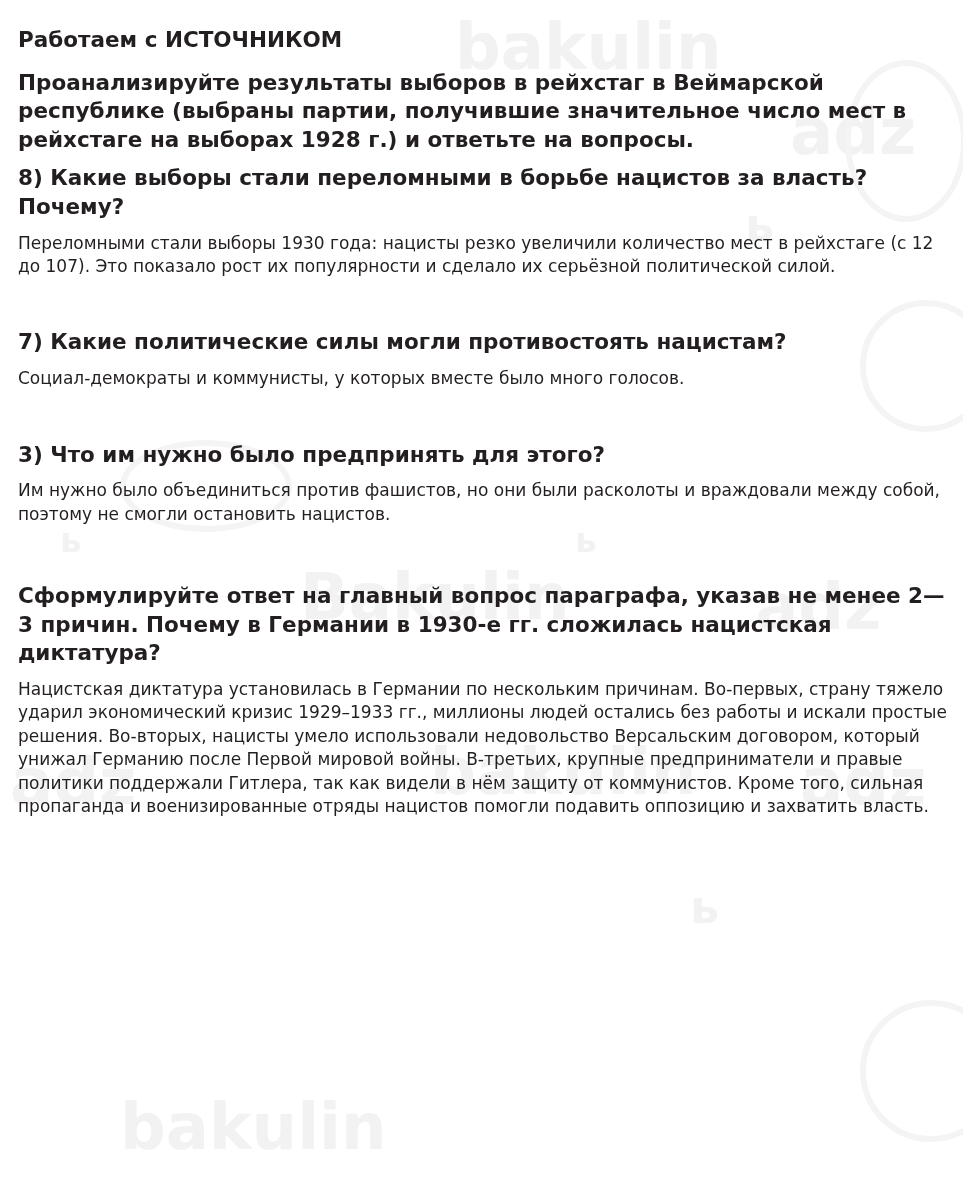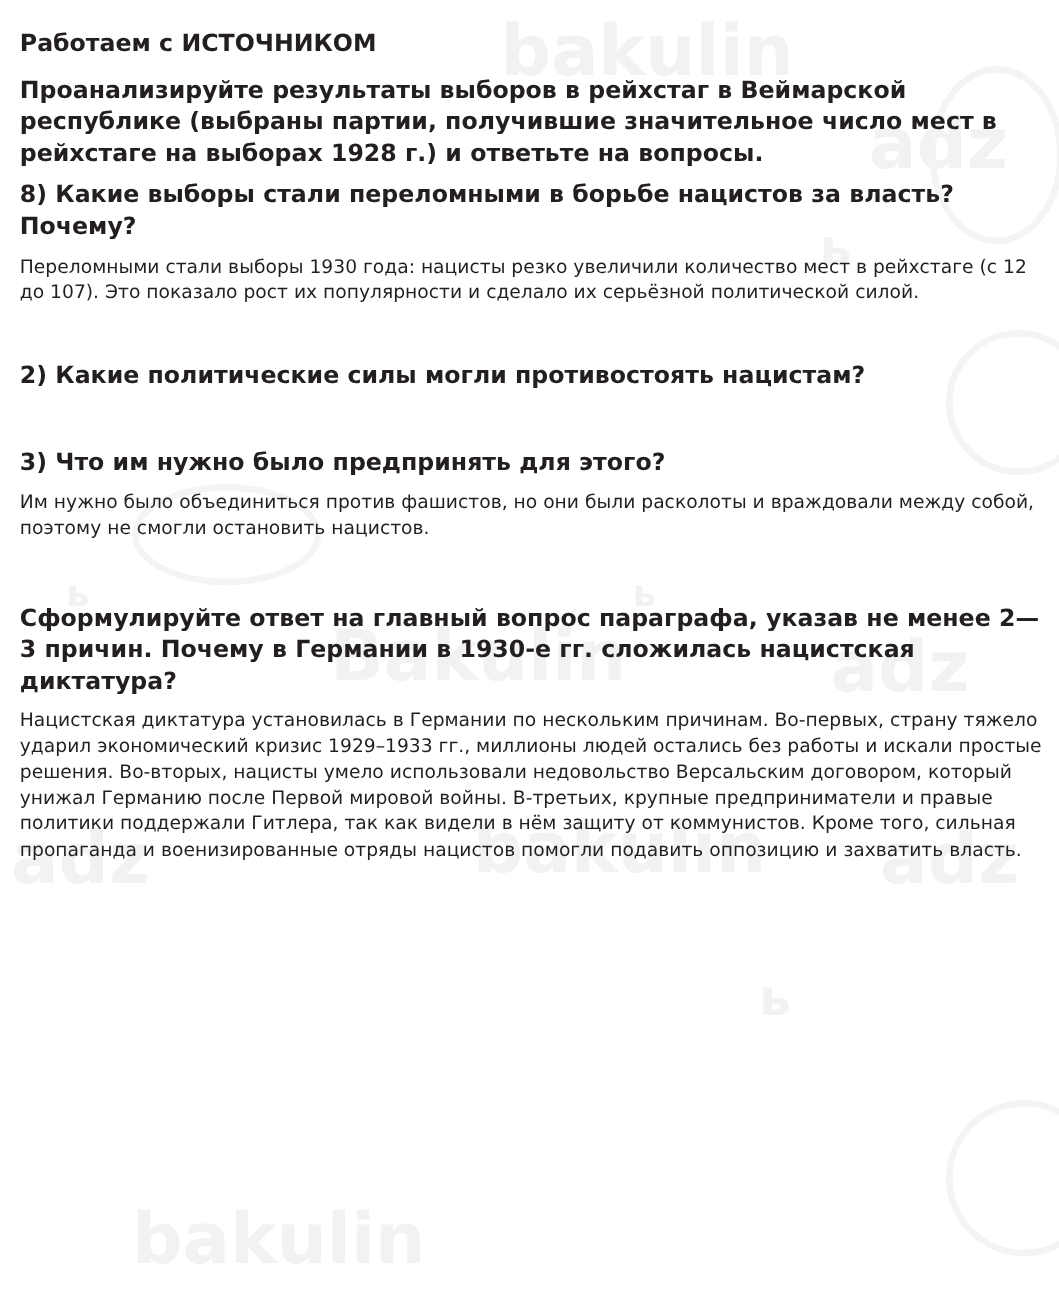--- a/index.html
+++ b/index.html
@@ -92,21 +92,22 @@
 
   <div class="b title">Работаем с ИСТОЧНИКОМ</div>
 
   <div class="b">Проанализируйте результаты выборов в рейхстаг в Веймарской республике (выбраны партии, получившие значительное число мест в рейхстаге на выборах 1928 г.) и ответьте на вопросы.</div>
 
   <div class="b">8) Какие выборы стали переломными в борьбе нацистов за власть? Почему?</div>
   <div class="p">Переломными стали выборы 1930 года: нацисты резко увеличили количество мест в рейхстаге (с 12 до 107). Это показало рост их популярности и сделало их серьёзной политической силой.</div>
 
   <div class="gap-lg"></div>
 
-  <div class="b">2) Какие политические силы могли противостоять нацистам?</div>
+  <div class="b">7) Какие политические силы могли противостоять нацистам?</div>
+  <div class="p">Социал-демократы и коммунисты, у которых вместе было много голосов.</div>
 
   <div class="gap-lg"></div>
 
   <div class="b">3) Что им нужно было предпринять для этого?</div>
   <div class="p">Им нужно было объединиться против фашистов, но они были расколоты и враждовали между собой, поэтому не смогли остановить нацистов.</div>
 
   <div class="gap-xl"></div>
 
   <div class="b">Сформулируйте ответ на главный вопрос параграфа, указав не менее 2—3 причин. Почему в Германии в 1930-е гг. сложилась нацистская диктатура?</div>
   <div class="p">Нацистская диктатура установилась в Германии по нескольким причинам. Во-первых, страну тяжело ударил экономический кризис 1929–1933 гг., миллионы людей остались без работы и искали простые решения. Во-вторых, нацисты умело использовали недовольство Версальским договором, который унижал Германию после Первой мировой войны. В-третьих, крупные предприниматели и правые политики поддержали Гитлера, так как видели в нём защиту от коммунистов. Кроме того, сильная пропаганда и военизированные отряды нацистов помогли подавить оппозицию и захватить власть.</div>

